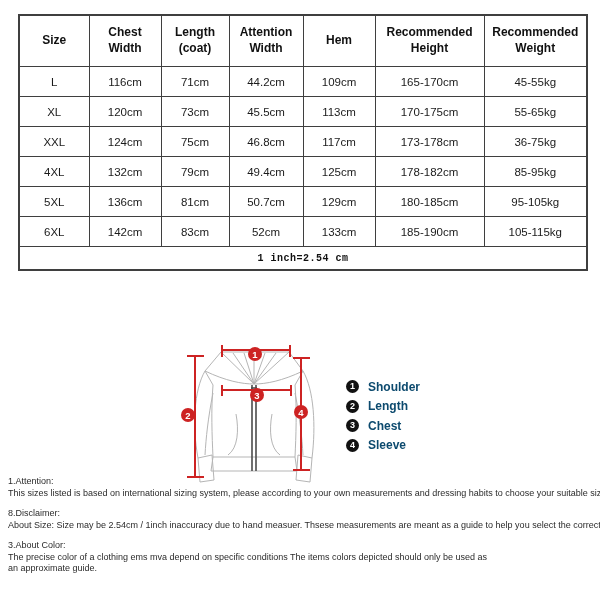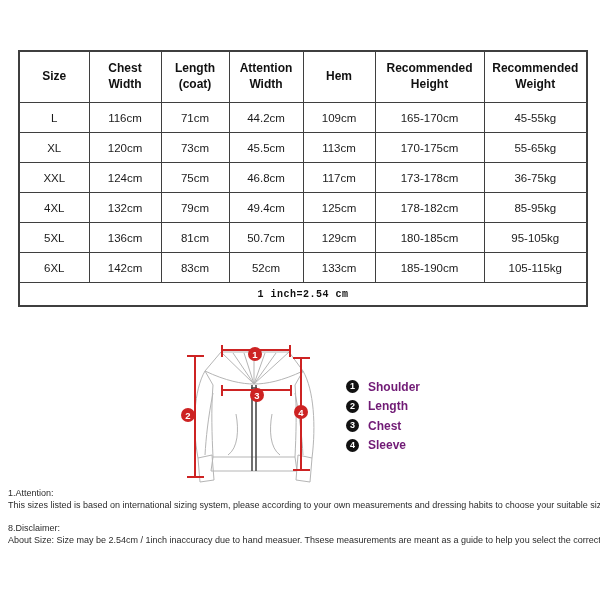--- a/index.html
+++ b/index.html
@@ -5,21 +5,20 @@
   html,body{margin:0;padding:0;}
   body{
     width:600px;height:600px;background:#ffffff;position:relative;
     font-family:"Liberation Sans", sans-serif;color:#161616;overflow:hidden;
   }
   
   table.size-table{
     position:absolute;left:18px;top:14px;width:568px;
     border-collapse:collapse;table-layout:fixed;
     border:2px solid #3f3f3f;
-    margin-top:36px;
   }
   table.size-table th,
   table.size-table td{
     border:1px solid #3f3f3f;text-align:center;vertical-align:middle;
     padding:0 6px;overflow:hidden;
   }
   table.size-table th{
     font-size:12px;font-weight:bold;height:50px;line-height:1.3;color:#111;
   }
   table.size-table td{
@@ -33,25 +32,25 @@
   
   .diagram{position:absolute;left:148px;top:338px;width:200px;height:150px;}
   
   .legend{position:absolute;left:346px;top:380px;}
   .legend-item{display:flex;align-items:center;height:13px;margin-bottom:6.5px;}
   .legend-marker{
     width:13px;height:13px;border-radius:50%;background:#111;color:#fff;
     font-size:9px;font-weight:bold;line-height:13px;text-align:center;
     flex:0 0 13px;
   }
-  .legend-label{margin-left:9px;font-size:12px;font-weight:bold;color:#701a75;}
+  .legend-label{margin-left:9px;font-size:12px;font-weight:bold;color:#0c4a6e;}
   
   .notes{position:absolute;left:8px;top:476px;right:0;font-size:9px;color:#2b2b2b;}
   .note-section{margin-bottom:9px;}
-  .note-heading{line-height:11.5px;white-space:nowrap;margin-top:12px;}
+  .note-heading{line-height:11.5px;white-space:nowrap;}
   .note-line{line-height:11.5px;white-space:nowrap;}
 </style>
 </head>
 <body>
 
 <table class="size-table">
   <colgroup>
     <col style="width:70px">
       <col style="width:72px">
       <col style="width:68px">
@@ -201,13 +200,18 @@
 
 <div class="notes">
   <div class="note-section">
     <div class="note-heading">1.Attention:</div>
     <div class="note-line">This sizes listed is based on international sizing system, please according to your own measurements and dressing habits to choose your suitable size.</div>
   </div>
   <div class="note-section">
     <div class="note-heading">8.Disclaimer:</div>
     <div class="note-line">About Size: Size may be 2.54cm / 1inch inaccuracy due to hand measuer. Thsese measurements are meant as a guide to help you select the correct size.</div>
   </div>
+  <div class="note-section">
+    <div class="note-heading">3.About Color:</div>
+    <div class="note-line">The precise color of a clothing ems mva depend on specific conditions The items colors depicted should only be used as</div>
+    <div class="note-line">an approximate guide.</div>
+  </div>
 </div>
 
 </body></html>

